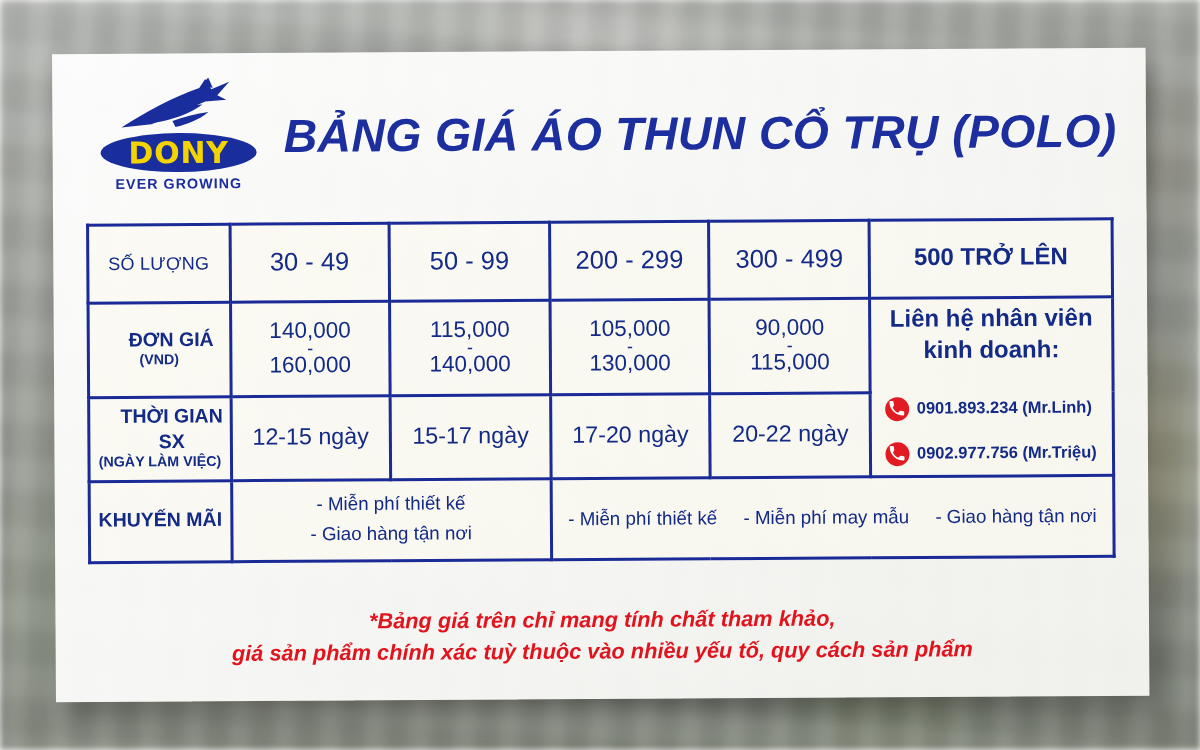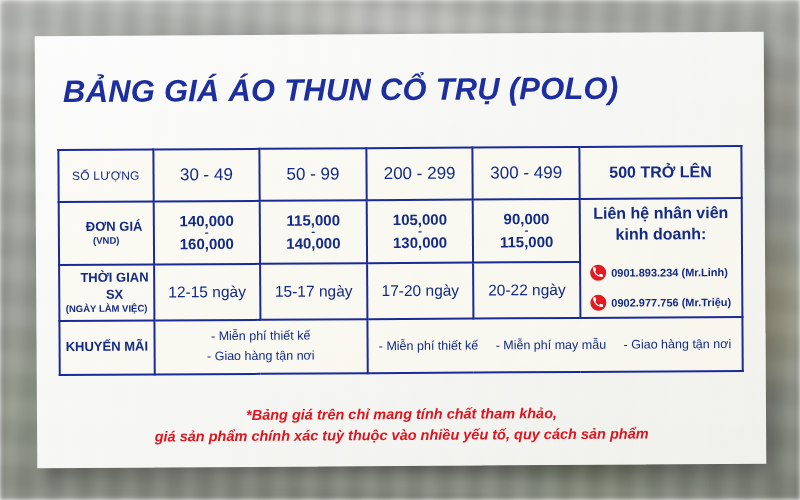--- a/index.html
+++ b/index.html
@@ -152,21 +152,21 @@
     line-height: 1.25;
     margin-left: 16px;
   }
   .lbl-sub {
     font-size: 9.5px;
     font-weight: bold;
     line-height: 1.3;
   }
 
   .row-price { height: 62px; }
-  .price-cell { font-size: 15px; line-height: 1.08; font-weight: 700; }
+  .price-cell { font-size: 15px; line-height: 1.08; font-weight: 400; }
   .price-dash { font-size: 12px; line-height: 0.6; }
 
   .contact-head {
     font-size: 16px;
     font-weight: bold;
     line-height: 1.3;
     padding-bottom: 5px;
   }
   .contact-list { padding-top: 2px; }
   .contact-line {
@@ -224,20 +224,32 @@
 </head>
 <body>
 
 <div id="backdrop"></div>
 
 <div id="card">
  <div id="card-inner">
 
   <div id="header">
 
+    <div id="logo">
+      <svg id="logo-bird" width="82" height="42" viewBox="0 0 82 42">
+        <path d="M2 34 C18 24 36 14 54 8 L58 2 L62 9 L74 4 L66 13 L72 16 L58 17 C48 21 34 27 22 32 Z" fill="#1a2d9c"></path>
+        <path d="M20 24 C32 21 44 19 56 19 C48 25 36 29 24 31 Z" fill="#1a2d9c"></path>
+        <path d="M36 30 C44 27 52 25 60 24 C54 29 46 32 38 34 Z" fill="#1a2d9c"></path>
+        <path d="M55 7 L60 1 L63 8 Z" fill="#1a2d9c"></path>
+      </svg>
+      <div id="logo-oval">
+        <span id="logo-wordmark">DONY</span>
+      </div>
+      <div id="logo-tagline">EVER GROWING</div>
+    </div>
 
     <div id="title">BẢNG GIÁ ÁO THUN CỔ TRỤ (POLO)</div>
   </div>
 
   <table id="price-table">
     <colgroup>
       <col class="col-label">
           <col class="col-tier">
           <col class="col-tier">
       <col class="col-tier">

